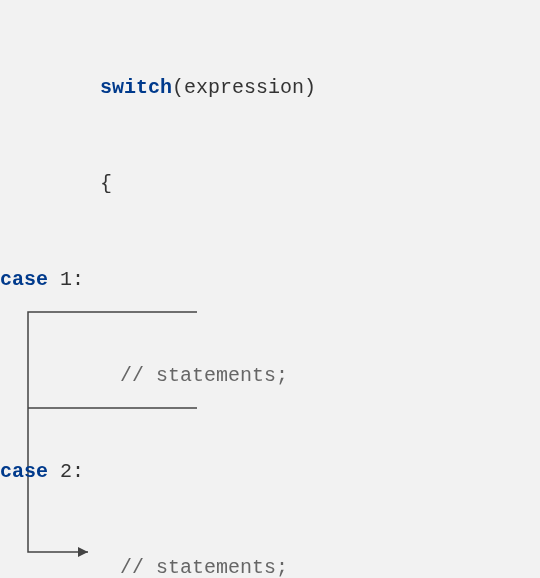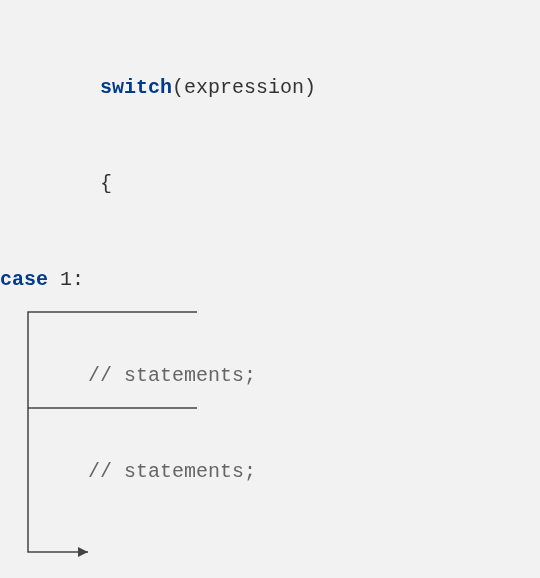--- a/index.html
+++ b/index.html
@@ -22,21 +22,21 @@
     white-space: pre;
   }
   .line {
     height: 32px;
   }
   .kw { color: #003a8c; font-weight: bold; }
   .txt { color: #333; }
   .cmt { color: #666; }
   .ind1 { padding-left: 100px; }
   .ind2 { }
-  .ind3 { padding-left: 88px; }
+  .ind3 { padding-left: 120px; }
   svg.arrows {
     position: absolute;
     top: 0;
     left: 0;
     pointer-events: none;
   }
 </style>
 </head>
 <body>
 
@@ -49,20 +49,21 @@
     <path d="M 197 408 L 28 408" stroke="#444" stroke-width="1.5" fill="none"></path>
 
     <path d="M 88 552 L 78 547 L 78 557 Z" fill="#444"></path>
   </svg>
 
   <div class="code">
     <div class="line ind1"><span class="kw">switch</span><span class="txt">(</span><span class="txt">expression</span><span class="txt">)</span></div>
     <div class="line ind1 txt">{</div>
     <div class="line ind2"><span class="kw">case</span><span class="txt"> 1:</span></div>
     <div class="line ind3 cmt">// statements;</div>
+    <div class="line ind2"><span class="kw">case</span><span class="txt"> 2:</span></div>
     <div class="line ind3 cmt">// statements;</div>
     
     
     
     
     
     
     
     
     

